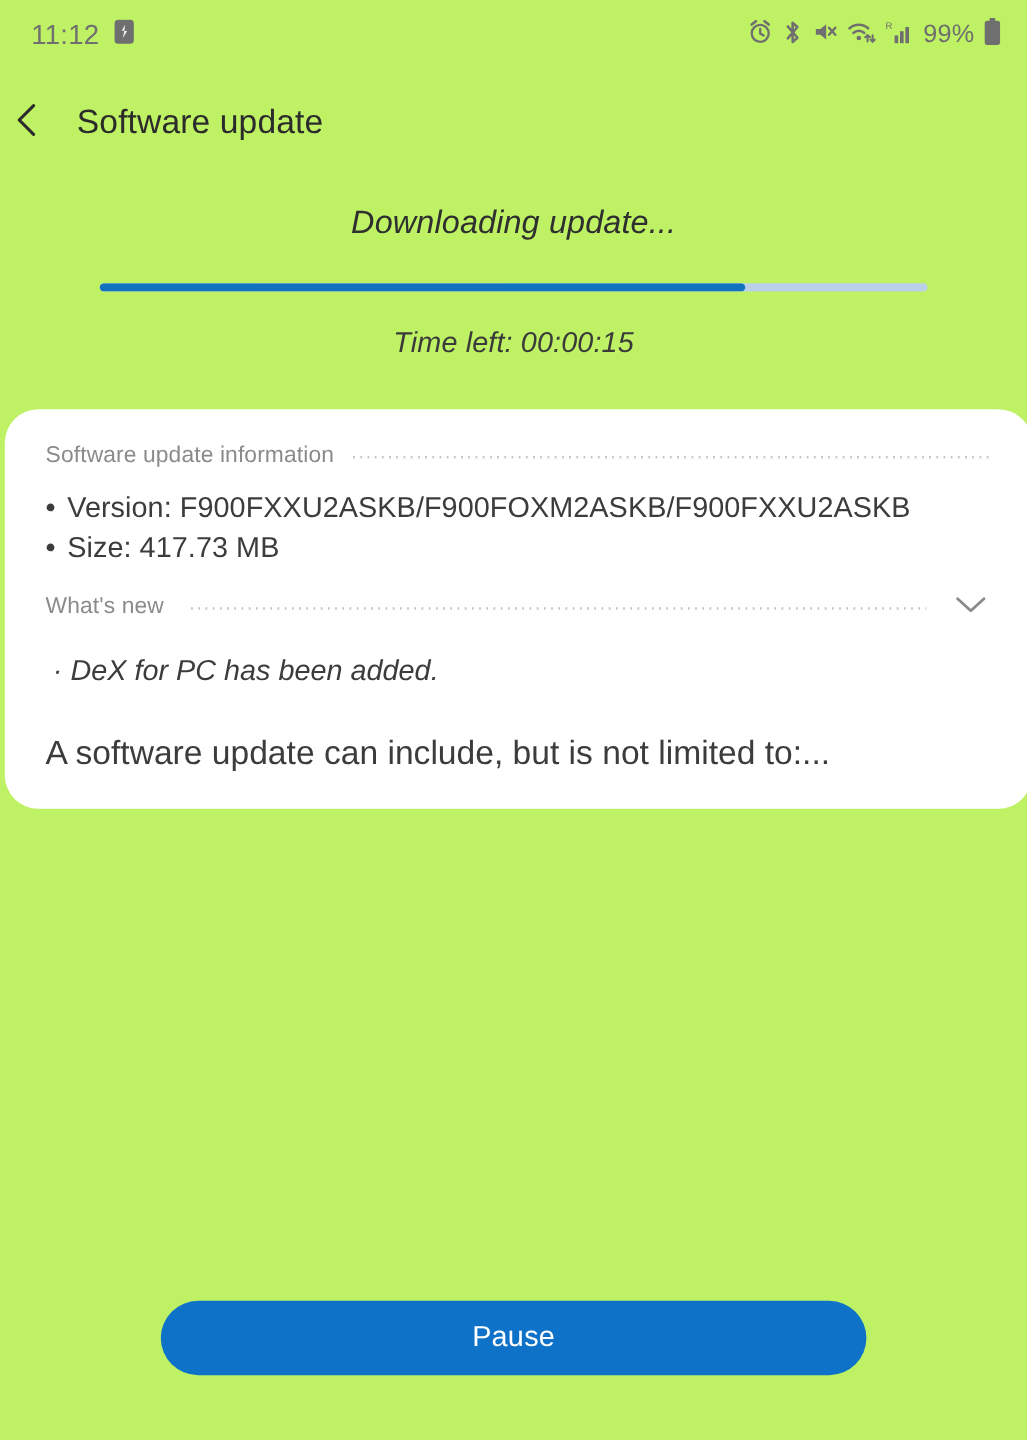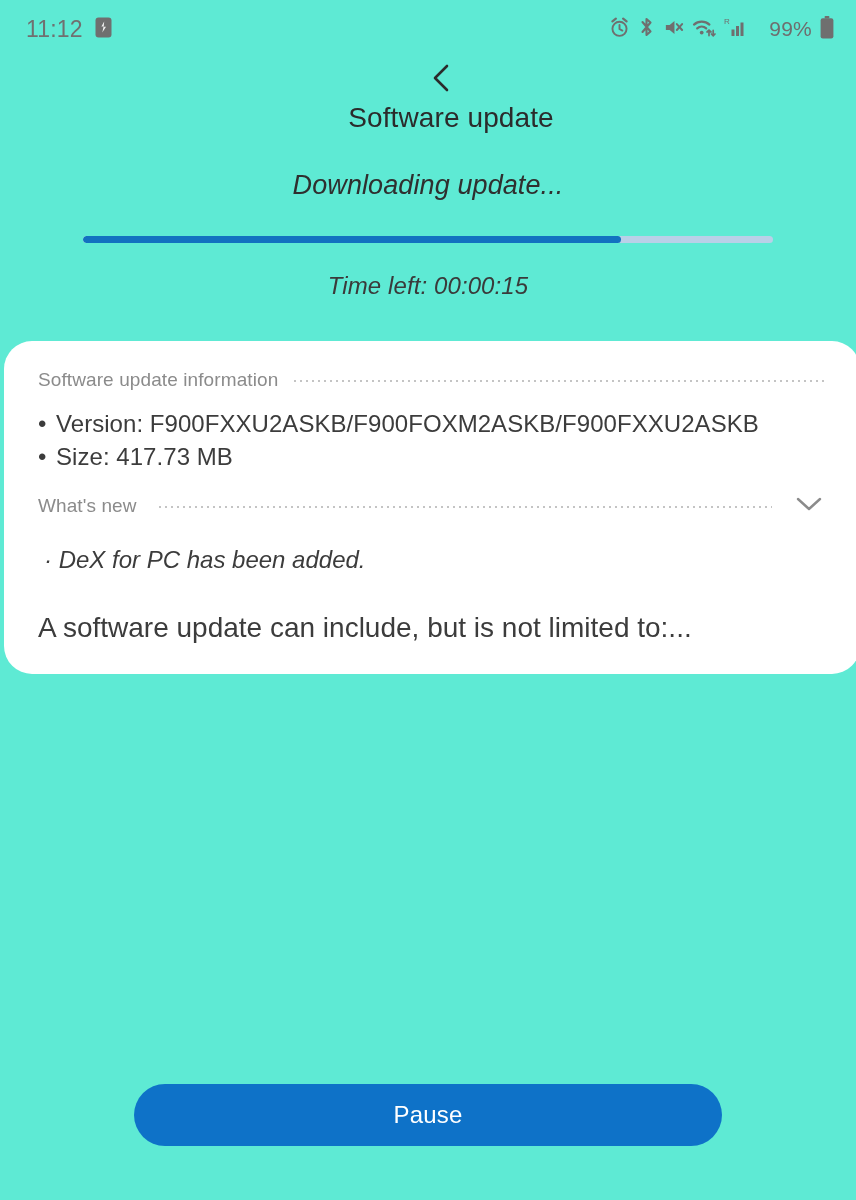--- a/index.html
+++ b/index.html
@@ -9,21 +9,21 @@
     height: 1200px;
     background: #f0f0f0;
     font-family: "Liberation Sans", sans-serif;
     overflow: hidden;
   }
 
   #screen {
     position: relative;
     width: 856px;
     height: 1200px;
-    background: #5eead4;
+    background: #bef264;
   }
 
   
   .status-bar {
     position: absolute;
     top: 0; left: 0;
     width: 856px;
     height: 58px;
     display: flex;
     align-items: center;
@@ -44,33 +44,31 @@
   .status-right {
     display: flex;
     align-items: center;
     gap: 8px;
   }
   .status-right .ic { display: block; }
   .battery-pct {
     font-size: 21px;
     color: #6e6e6e;
     letter-spacing: 0.2px;
-    margin-left: 15px;
+    margin-left: 1px;
   }
 
   
   .header {
     position: absolute;
     top: 58px; left: 0;
     width: 856px;
     height: 88px;
     display: flex;
     align-items: center;
-    padding-left: 26px;
-    flex-direction: column;
   }
   .back-btn {
     width: 44px;
     height: 44px;
     display: flex;
     align-items: center;
     justify-content: center;
     cursor: pointer;
   }
   .page-title {

